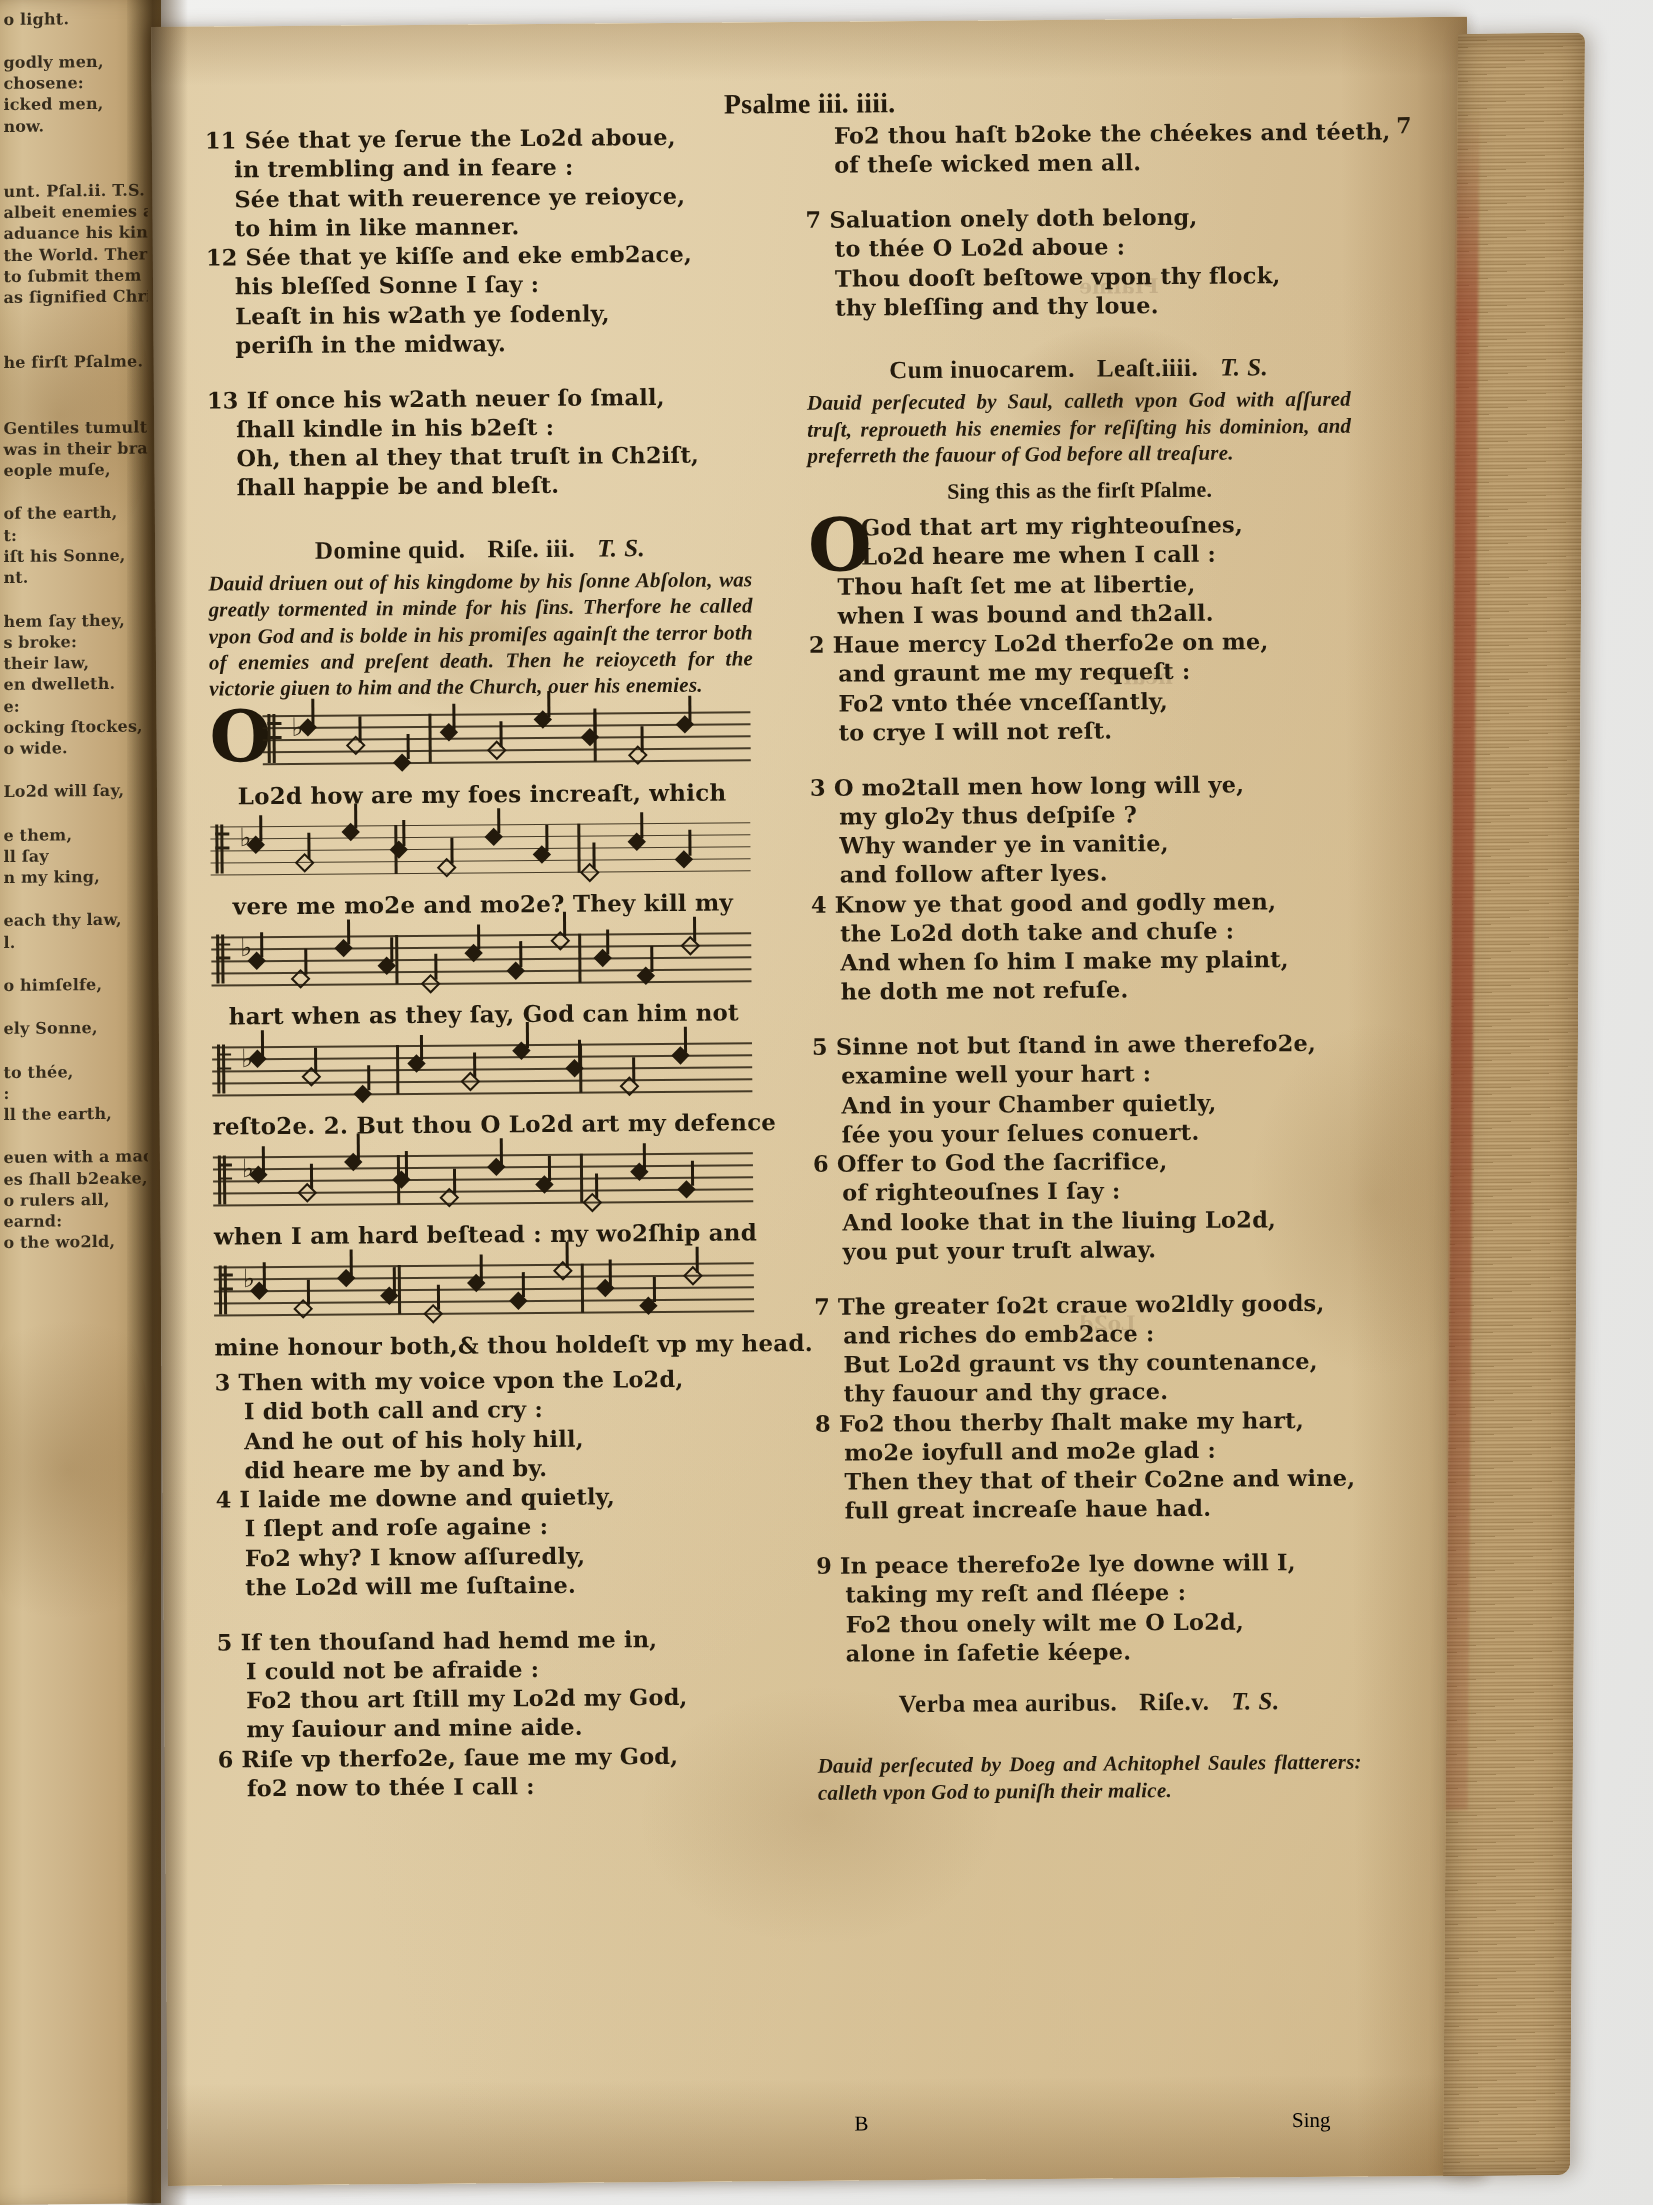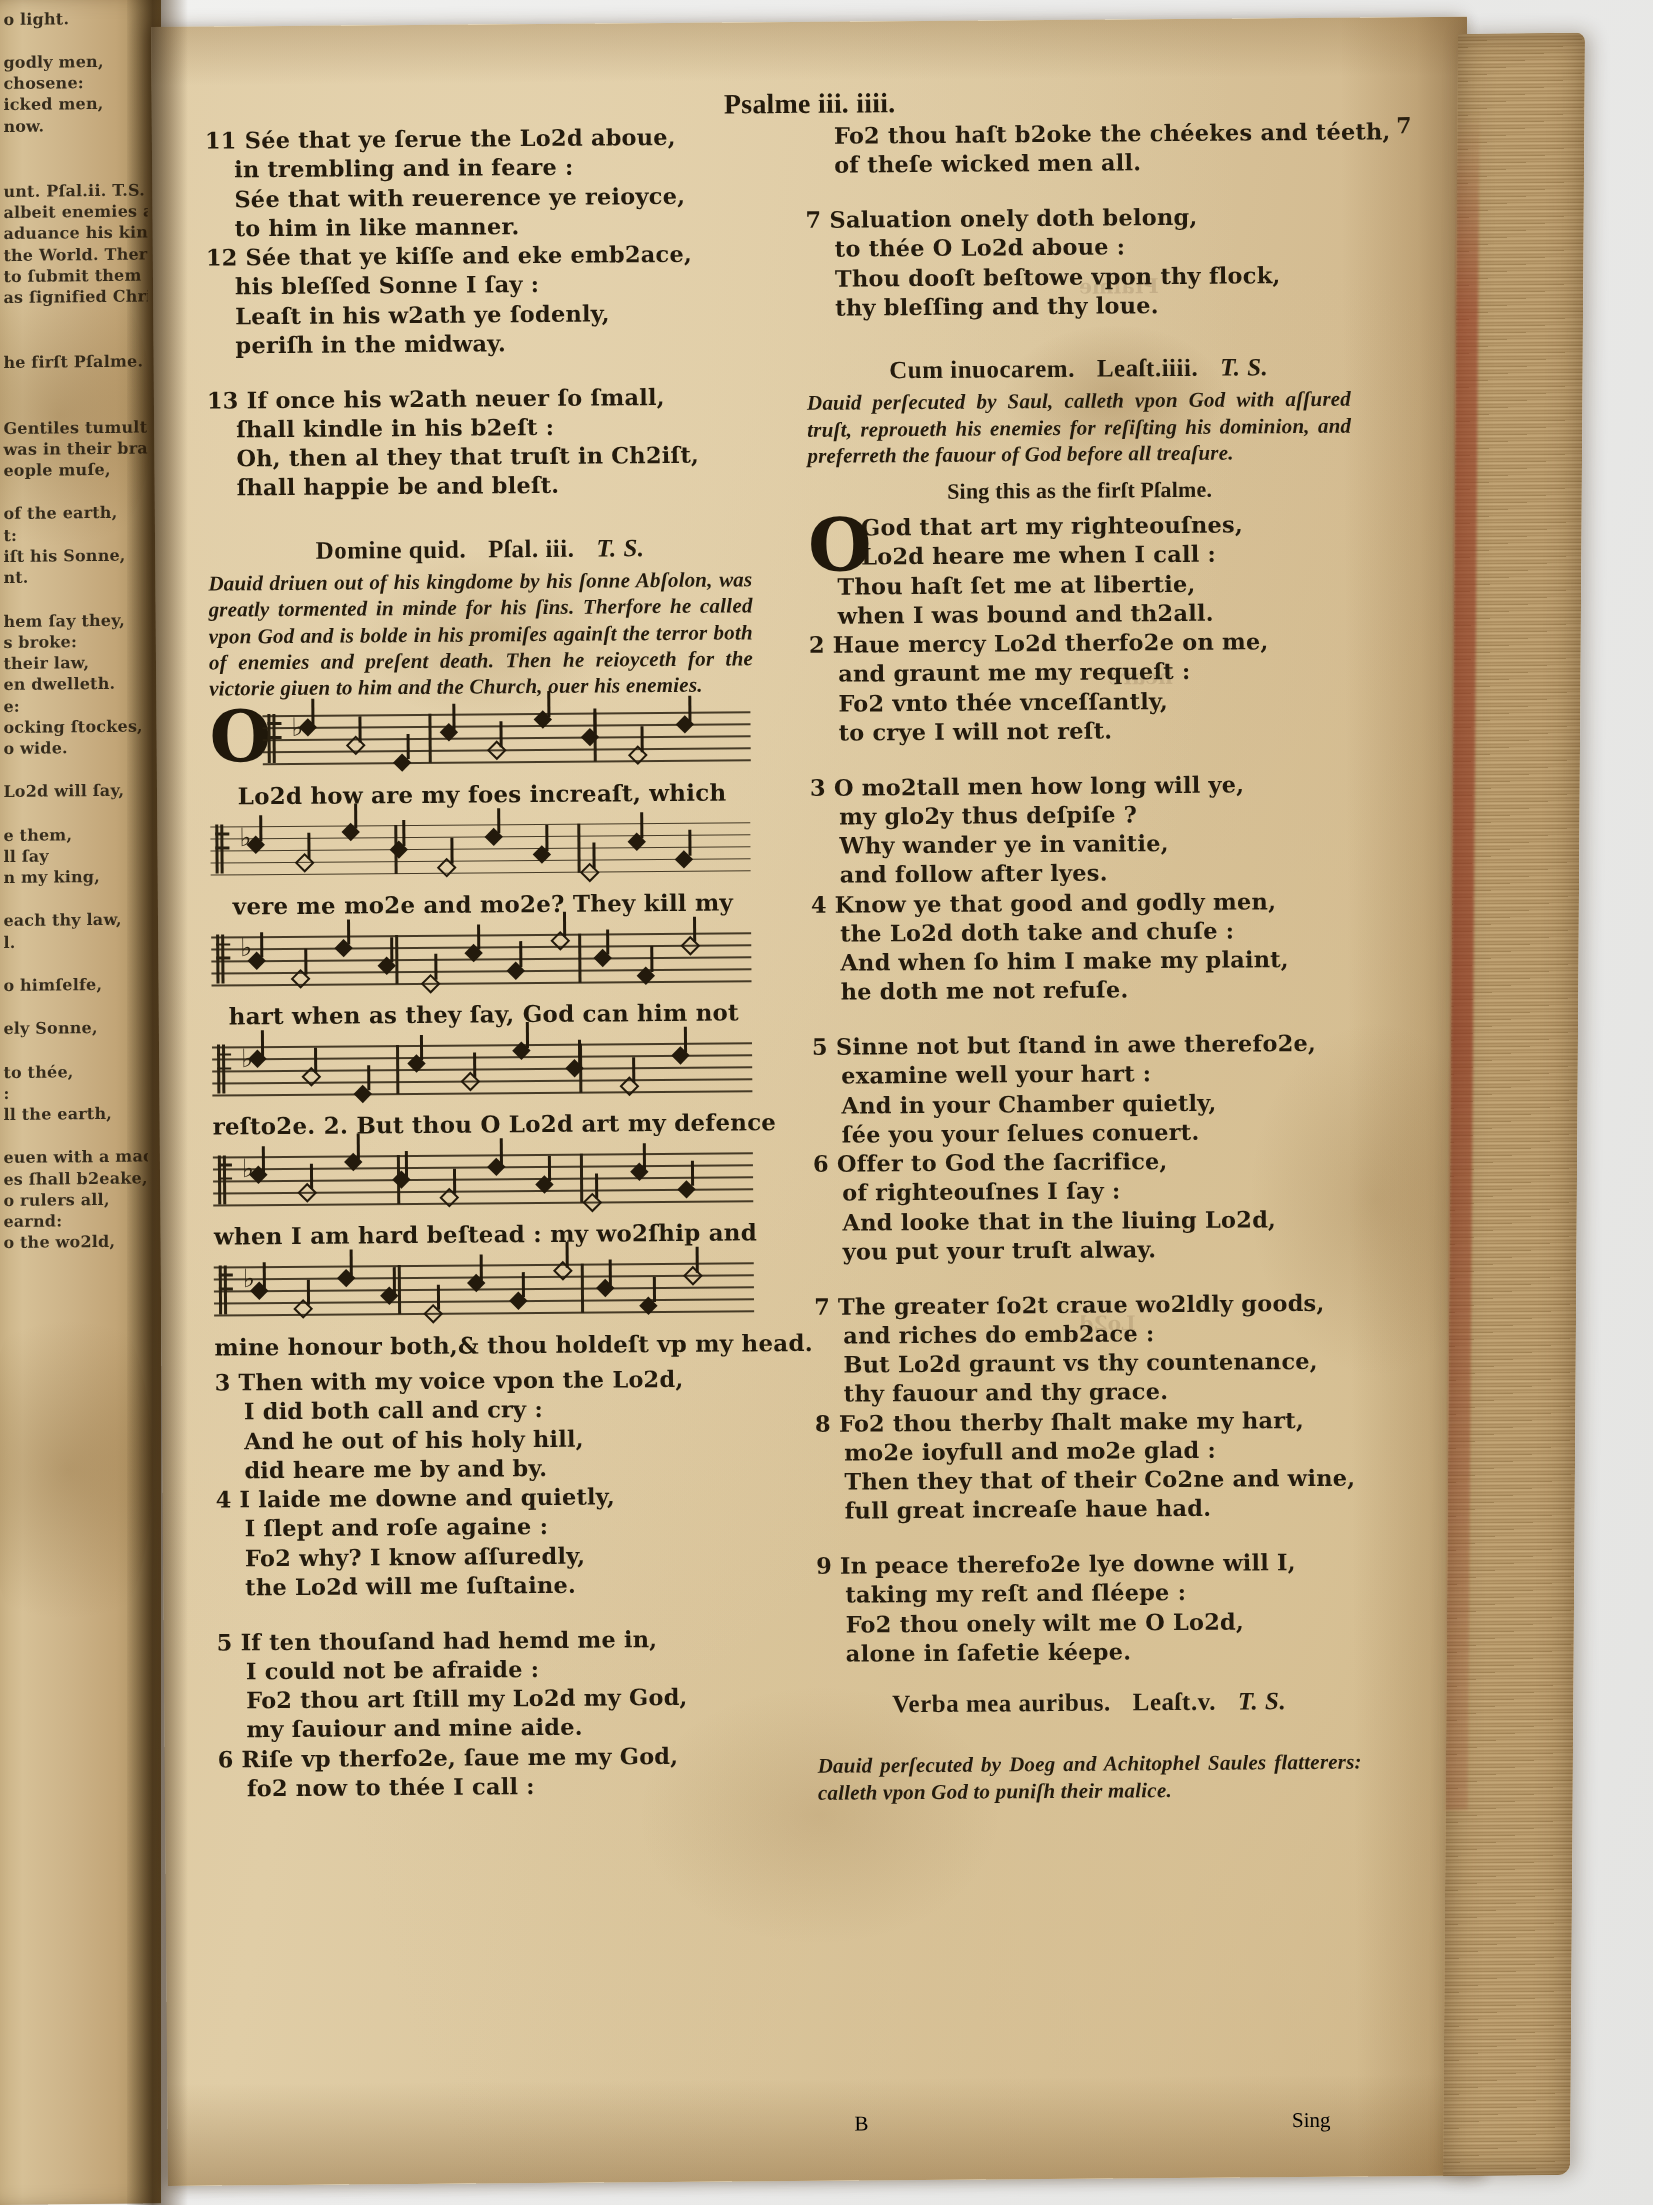--- a/index.html
+++ b/index.html
@@ -393,21 +393,21 @@
           <div class="vs ind">periſh in the midway.</div>
         </div>
         <div class="gap"></div>
         <div>
           <div class="vs">13 If once his w2ath neuer ſo ſmall,</div>
           <div class="vs ind">ſhall kindle in his b2eſt :</div>
           <div class="vs ind">Oh, then al they that truſt in Ch2iſt,</div>
           <div class="vs ind">ſhall happie be and bleſt.</div>
         </div>
         <div class="gap"></div>
-        <div class="title-line"><span>Domine quid.</span><span class="sp2"></span><span>Pſal. iii.</span><span class="sp2"></span><span style="font-style: italic;">T. S.</span></div>
+        <div class="title-line"><span>Domine quid.</span><span class="sp2"></span><span>Riſe. iii.</span><span class="sp2"></span><span style="font-style: italic;">T. S.</span></div>
         <div class="argument">Dauid driuen out of his kingdome by his ſonne Abſolon, was greatly tormented in minde for his ſins. Therfore he called vpon God and is bolde in his promiſes againſt the terror both of enemies and preſent death. Then he reioyceth for the victorie giuen to him and the Church, ouer his enemies.</div>
         <div class="stave-row">
           <div class="dropcap">O</div>
           <div class="stave" style="left: 53px; width: 488px;">
             <div class="ln"></div>
             <div class="ln"></div>
             <div class="ln"></div>
             <div class="ln"></div>
             <div class="ln"></div>
             <div class="clef">
@@ -718,21 +718,21 @@
           <div class="vs ind">full great increaſe haue had.</div>
         </div>
         <div class="gap"></div>
         <div>
           <div class="vs">9 In peace therefo2e lye downe will I,</div>
           <div class="vs ind">taking my reſt and ſléepe :</div>
           <div class="vs ind">Fo2 thou onely wilt me O Lo2d,</div>
           <div class="vs ind">alone in ſafetie kéepe.</div>
         </div>
         <div class="gap-s"></div>
-        <div class="title-line"><span>Verba mea auribus.</span><span class="sp2"></span><span>Leaſt.v.</span><span class="sp2"></span><span style="font-style: italic;">T. S.</span></div>
+        <div class="title-line"><span>Verba mea auribus.</span><span class="sp2"></span><span>Riſe.v.</span><span class="sp2"></span><span style="font-style: italic;">T. S.</span></div>
         <div class="gap"></div>
         <div class="argument">Dauid perſecuted by Doeg and Achitophel Saules flatterers: calleth vpon God to puniſh their malice.</div>
       </div>
 
     <div class="signature">
       <div class="sig-row">
         <span>B</span>
         <span class="catchword">Sing</span>
       </div>
     </div>

